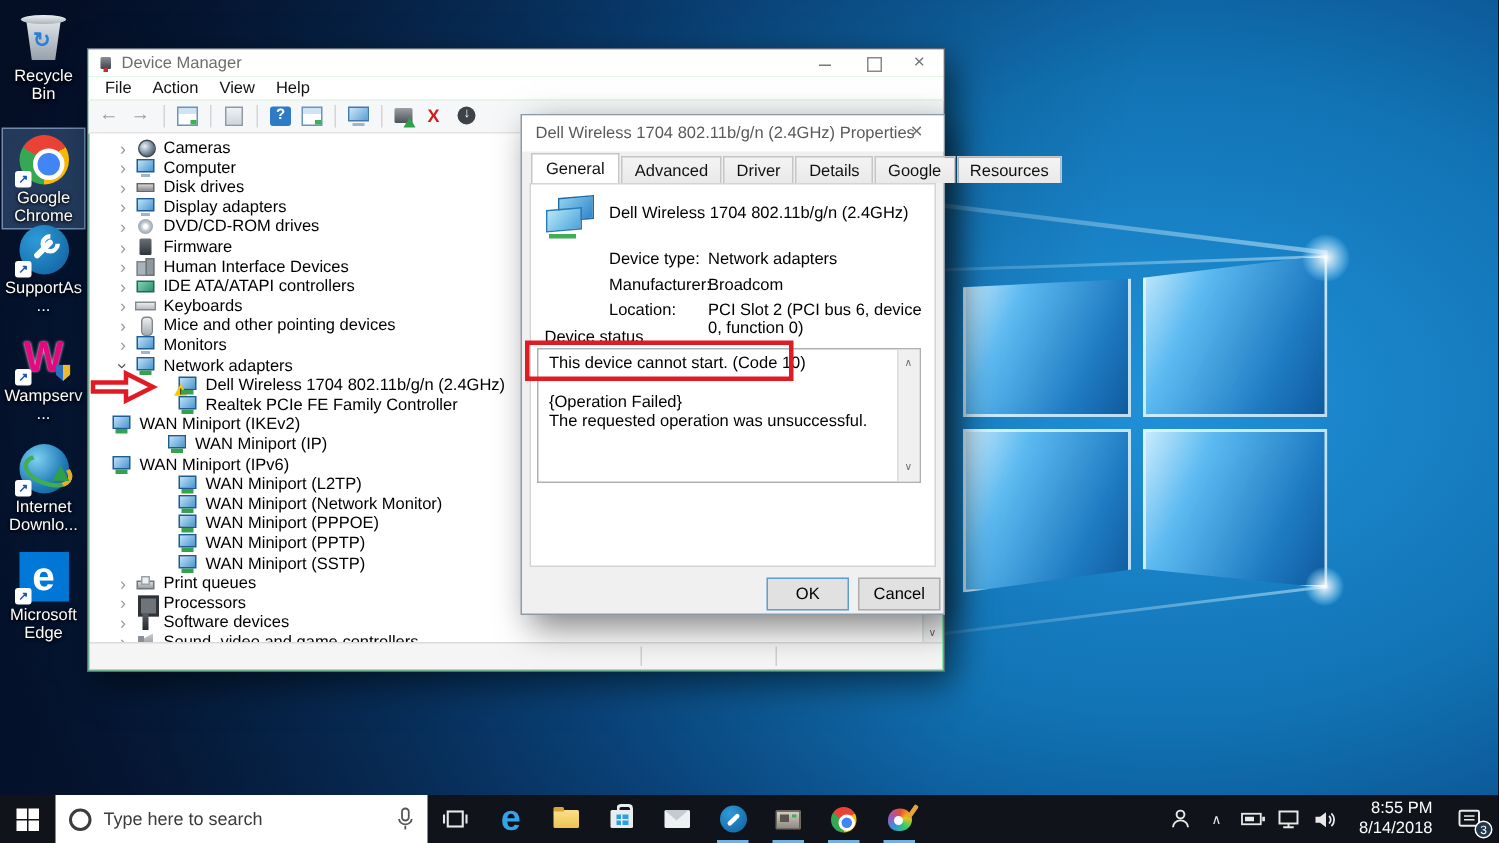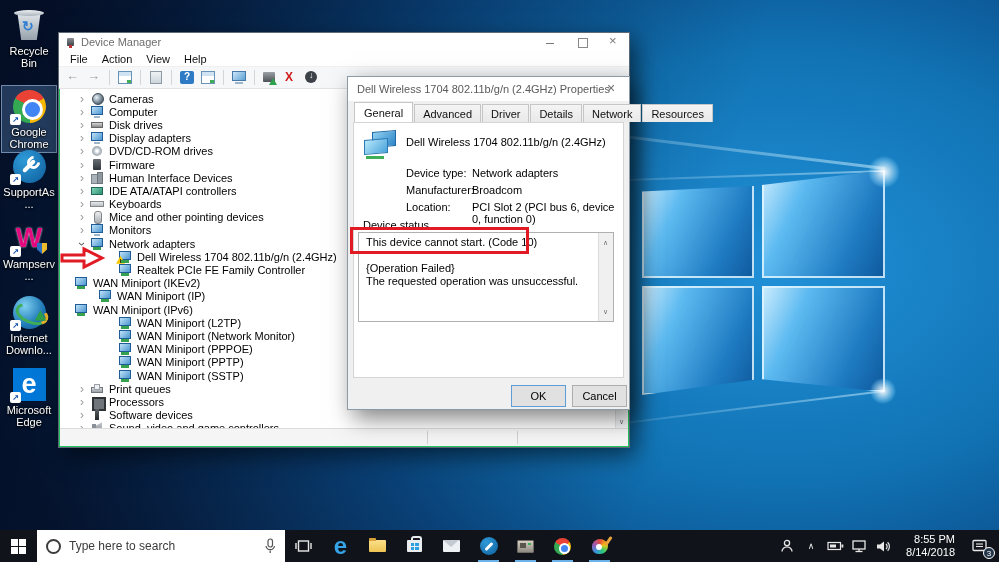--- a/index.html
+++ b/index.html
@@ -53,21 +53,21 @@
     background:linear-gradient(90deg,#2d6fc4 50%,#f2c02e 50%);clip-path:polygon(0 0,100% 0,100% 60%,50% 100%,0 60%)}
   .idm{position:relative;width:33px;height:33px;border-radius:50%;background:radial-gradient(circle at 35% 30%,#7fd0f0,#1f7ab8 60%,#145a8c)}
   .idm::before{content:"";position:absolute;left:2px;top:8px;width:28px;height:14px;border-radius:50%;
     border:3px solid #3fae57;border-top-color:transparent;border-right-color:#e8b52a;transform:rotate(20deg)}
   .idm::after{content:"";position:absolute;right:2px;bottom:5px;width:0;height:0;
     border-left:10px solid #2fa14c;border-top:6px solid transparent;border-bottom:6px solid transparent;transform:rotate(150deg)}
   .edge-sq{width:33px;height:33px;background:#0078d7;display:flex;align-items:center;justify-content:center}
   .edge-sq::before{content:"e";color:#fff;font-size:27px;font-weight:bold;line-height:1}
 
   
-  .dm{position:absolute;left:58px;top:32px;width:572px;height:416px;background:#22c55e;border:1px solid #60payx;
+  .dm{position:absolute;left:58px;top:32px;width:572px;height:416px;background:#86efac;border:1px solid #60payx;
     border:1px solid #5f6a78;box-shadow:6px 8px 22px rgba(0,0,0,.55);z-index:3}
   .dm-titlebar{position:relative;height:18px;background:#fff;display:flex;align-items:center;padding:0 6px}
   .dm-appicon{width:11px;height:11px;margin-right:5px;position:relative}
   .dm-appicon::before{content:"";position:absolute;inset:1px 2px 2px 2px;background:linear-gradient(#8a9096,#3c4248);border-radius:1px}
   .dm-appicon::after{content:"";position:absolute;left:4px;bottom:0;width:3px;height:3px;background:#b33}
   .dm-title{font-size:11px;color:#6d6d6d}
   .win-ctrls{position:absolute;right:4px;top:0;height:18px;display:flex;align-items:center;gap:22px;padding-right:6px}
   .wc{width:10px;height:10px;position:relative}
   .wc-min::before{content:"";position:absolute;left:1px;top:6px;width:8px;height:1px;background:#777}
   .wc-max::before{content:"";position:absolute;left:1px;top:1px;width:8px;height:8px;border:1px solid #888}
@@ -366,21 +366,21 @@
         <div class="tree-row" style="padding-left: 44px;">
           <span class="chev"></span>
           <span class="ticon ico-net"></span>
           <span class="tlabel">Realtek PCIe FE Family Controller</span>
         </div>
         <div class="tree-row" style="">
           <span class="chev"></span>
           <span class="ticon ico-net"></span>
           <span class="tlabel">WAN Miniport (IKEv2)</span>
         </div>
-        <div class="tree-row" style="padding-left: 24px;">
+        <div class="tree-row" style="padding-left: 37px;">
           <span class="chev"></span>
           <span class="ticon ico-net"></span>
           <span class="tlabel">WAN Miniport (IP)</span>
         </div>
         <div class="tree-row" style="">
           <span class="chev"></span>
           <span class="ticon ico-net"></span>
           <span class="tlabel">WAN Miniport (IPv6)</span>
         </div>
         <div class="tree-row" style="padding-left: 44px;">
@@ -445,21 +445,21 @@
   <div class="dlg">
     <div class="dlg-titlebar">
       <span class="dlg-title">Dell Wireless 1704 802.11b/g/n (2.4GHz) Properties</span>
       <span class="dlg-close"></span>
     </div>
     <div class="dlg-tabs">
         <div class="tab active">General</div>
         <div class="tab">Advanced</div>
         <div class="tab">Driver</div>
         <div class="tab">Details</div>
-        <div class="tab">Network</div>
+        <div class="tab">Google</div>
         <div class="tab">Resources</div>
       </div>
     <div class="dlg-page">
       <div class="dev-big">
         <span class="m1"></span>
           <span class="m2"></span>
           <span class="base"></span>
       </div>
       <div class="dev-name">Dell Wireless 1704 802.11b/g/n (2.4GHz)</div>
       <div class="fieldrow" style="top:44px">

